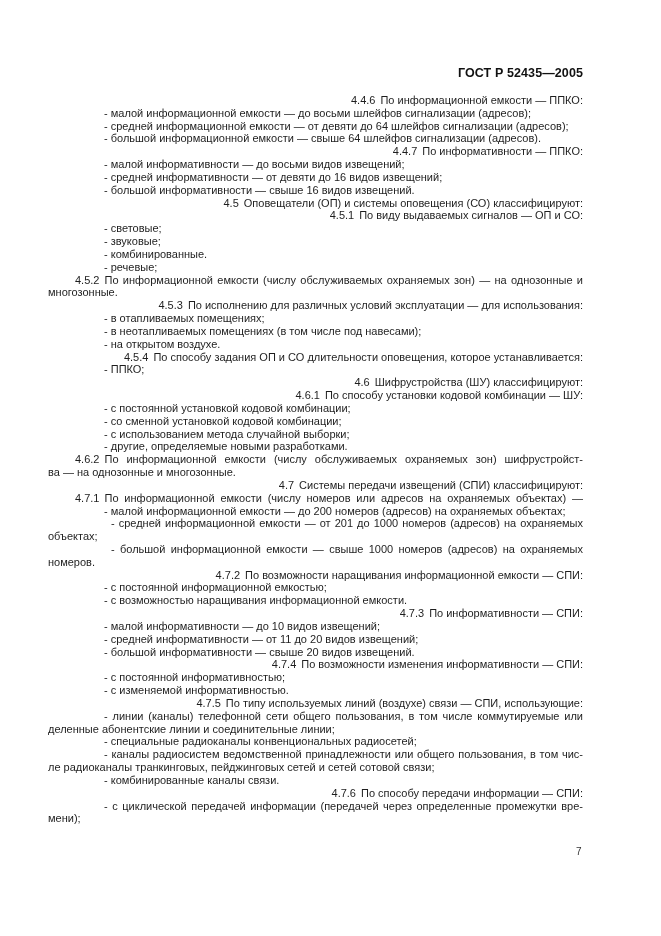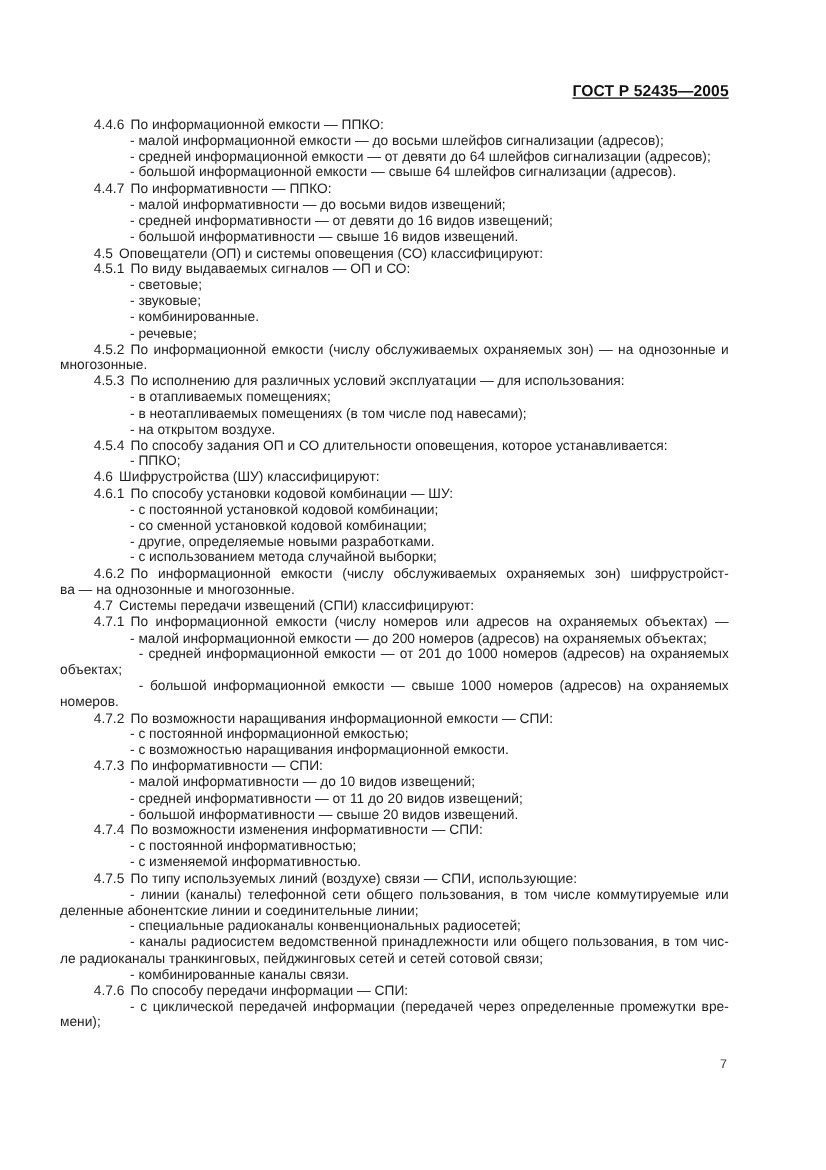--- a/index.html
+++ b/index.html
@@ -1,24 +1,24 @@
 <!DOCTYPE html>
 <html><head>
 <meta charset="utf-8">
 <style>
   html, body { margin: 0; padding: 0; background: #ffffff; }
   body { width: 661px; height: 936px; position: relative; overflow: hidden;
          font-family: "Liberation Sans", sans-serif; color: #1e1e1e; }
   .page { position: absolute; left: 0; top: 0; width: 661px; height: 936px; background: #ffffff; }
-  .header { position: absolute; right: 78px; top: 66px; font-size: 12.5px; font-weight: bold; color: #111; letter-spacing: 0.1px; text-decoration: underline; }
+  .header { position: absolute; right: 78px; top: 66px; font-size: 12.5px; font-weight: bold; color: #111; letter-spacing: 0.1px; }
   .body { position: absolute; left: 48px; top: 94px; width: 535px; }
   .ln { height: 12.84px; line-height: 12.84px; font-size: 11px; white-space: nowrap; position: relative; }
   .ln.j { text-align: justify; text-align-last: justify; white-space: normal; overflow: hidden; }
   .ind0 { padding-left: 0; }
-  .ind1 { padding-left: 27px; }
+  .ind1 { padding-left: 27px; text-align: right; }
   .ind2 { padding-left: 56px; }
   .ind3 { padding-left: 63px; }
   .num { display: inline-block; min-width: 0; margin-right: 5px; }
   .pagenum { position: absolute; left: 576px; top: 846px; font-size: 10px; color: #333; }
 </style>
 </head>
 <body>
 
 <div class="page">
   <div class="header">ГОСТ Р 52435—2005</div>
@@ -47,22 +47,22 @@
     <div class="ln ind2">- в отапливаемых помещениях;</div>
     <div class="ln ind2">- в неотапливаемых помещениях (в том числе под навесами);</div>
     <div class="ln ind2">- на открытом воздухе.</div>
     <div class="ln ind1"><span class="num">4.5.4</span><span>По способу задания ОП и СО длительности оповещения, которое устанавливается:</span></div>
     <div class="ln ind2">- ППКО;</div>
 
     <div class="ln ind1"><span class="num">4.6</span><span>Шифрустройства (ШУ) классифицируют:</span></div>
     <div class="ln ind1"><span class="num">4.6.1</span><span>По способу установки кодовой комбинации — ШУ:</span></div>
     <div class="ln ind2">- с постоянной установкой кодовой комбинации;</div>
     <div class="ln ind2">- со сменной установкой кодовой комбинации;</div>
+    <div class="ln ind2">- с использованием метода случайной выборки;</div>
     <div class="ln ind2">- другие, определяемые новыми разработками.</div>
-    <div class="ln ind2">- с использованием метода случайной выборки;</div>
     <div class="ln ind1 j"><span class="num">4.6.2</span><span>По информационной емкости (числу обслуживаемых охраняемых зон) шифрустройст-</span></div>
     <div class="ln ind0">ва — на однозонные и многозонные.</div>
 
     <div class="ln ind1"><span class="num">4.7</span><span>Системы передачи извещений (СПИ) классифицируют:</span></div>
     <div class="ln ind1 j"><span class="num">4.7.1</span><span>По информационной емкости (числу номеров или адресов на охраняемых объектах) — СПИ:</span></div>
     <div class="ln ind2">- малой информационной емкости — до 200 номеров (адресов) на охраняемых объектах;</div>
     <div class="ln ind3 j">- средней информационной емкости — от 201 до 1000 номеров (адресов) на охраняемых</div>
     <div class="ln ind0">объектах;</div>
     <div class="ln ind3 j">- большой информационной емкости — свыше 1000 номеров (адресов) на охраняемых</div>
     <div class="ln ind0">номеров.</div>

